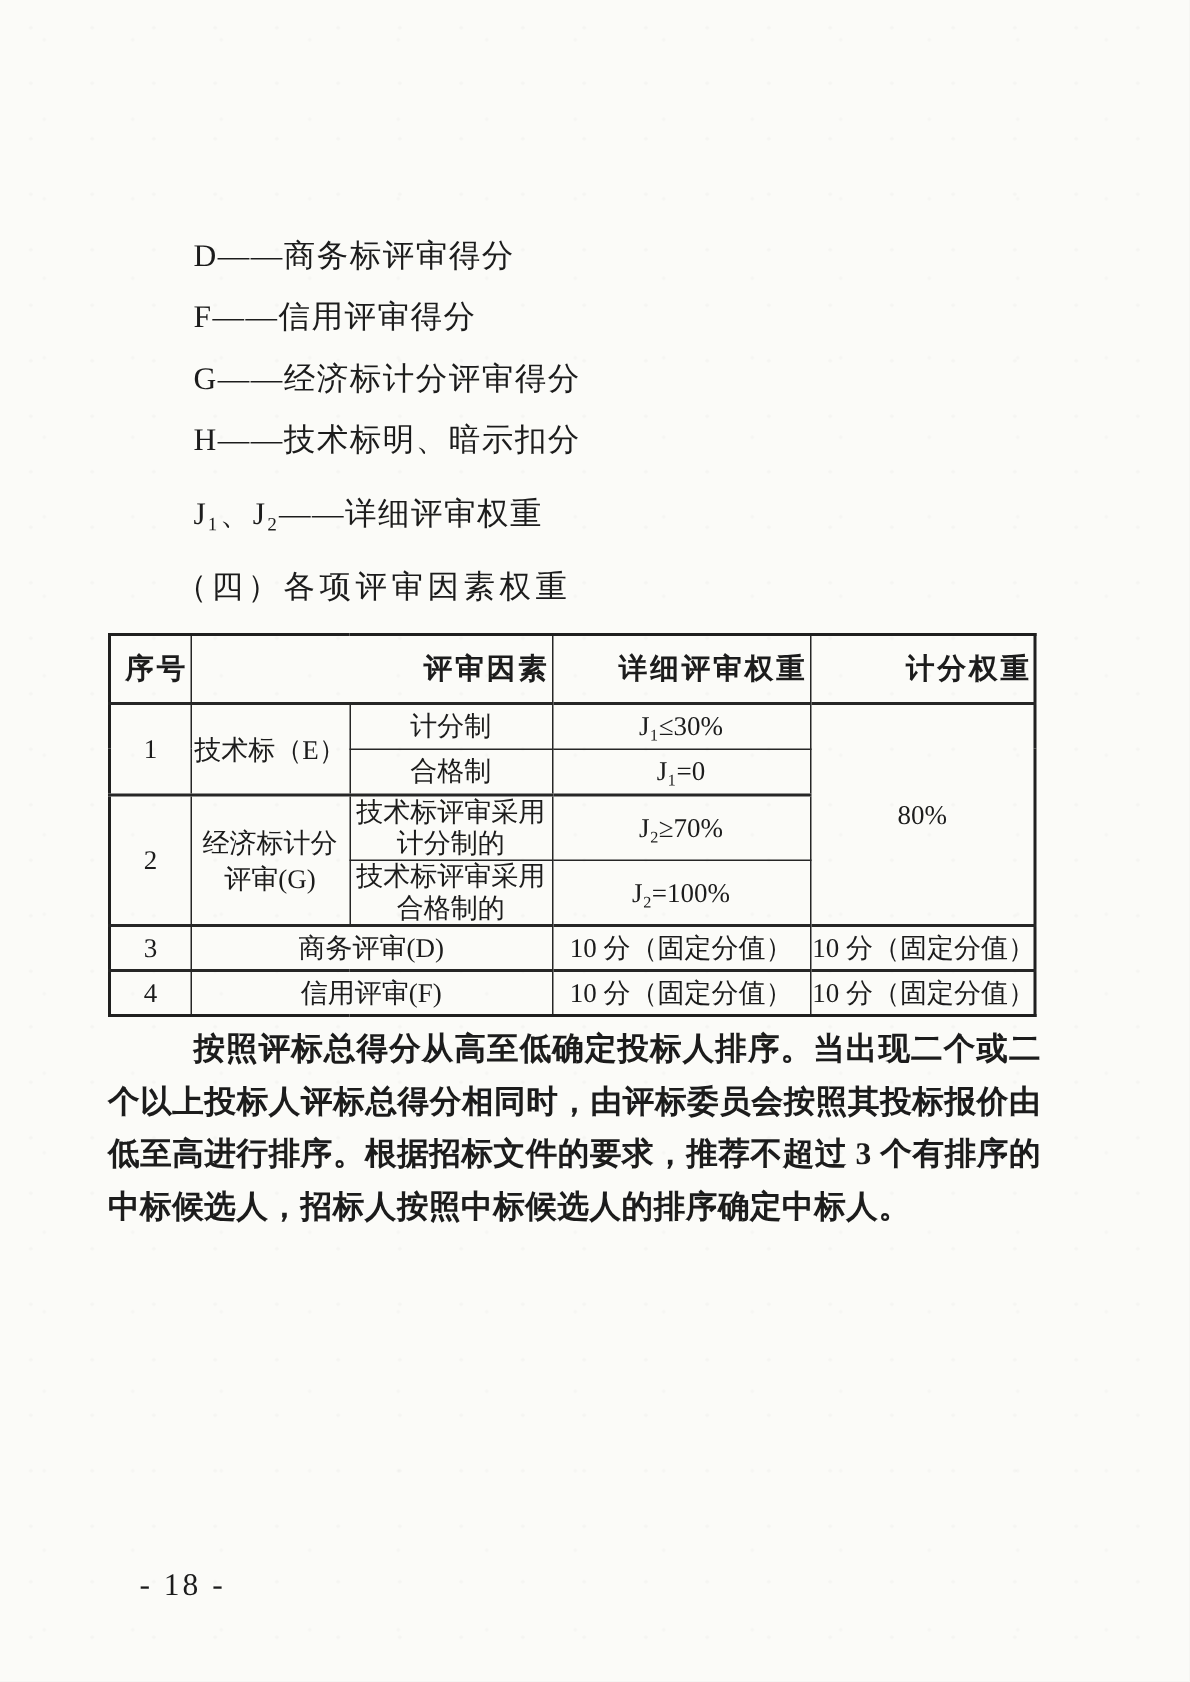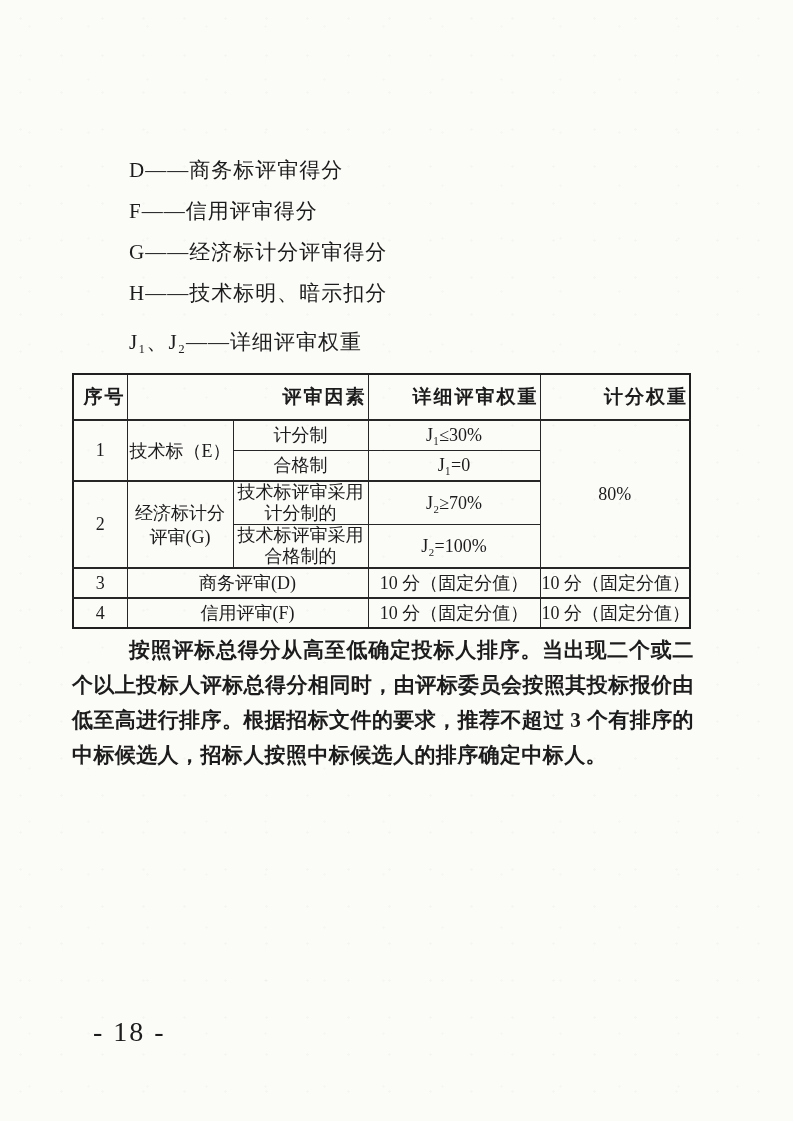--- a/index.html
+++ b/index.html
@@ -87,40 +87,41 @@
     font-size:21px;
     line-height:35px;
     letter-spacing:0.4px;
     text-align:justify;
     text-justify:inter-ideograph;
     text-indent:57px;
     font-weight:bold;
   }
   .page-number{
     position:absolute;
-    left:93px; top:1016px;
-    font-size:28px;
+    left:93px; top:1044px;
+    font-size:21px;
     letter-spacing:2px;
     text-align:center;
   }
 </style>
 </head>
 <body>
 
 <div class="page">
   <div class="content">
 
     <div class="definitions">
       <div class="def-line">D——商务标评审得分</div>
       <div class="def-line">F——信用评审得分</div>
       <div class="def-line">G——经济标计分评审得分</div>
       <div class="def-line">H——技术标明、暗示扣分</div>
       <div class="def-line j-line">J₁、J₂——详细评审权重</div>
     </div>
 
+    <div class="sub-heading">（四）各项评审因素权重</div>
 
     <table class="weights">
       <colgroup>
         <col style="width:54px">
         <col style="width:106px">
         <col style="width:135px">
         <col style="width:172px">
         <col style="width:150px">
       </colgroup>
       <thead>

